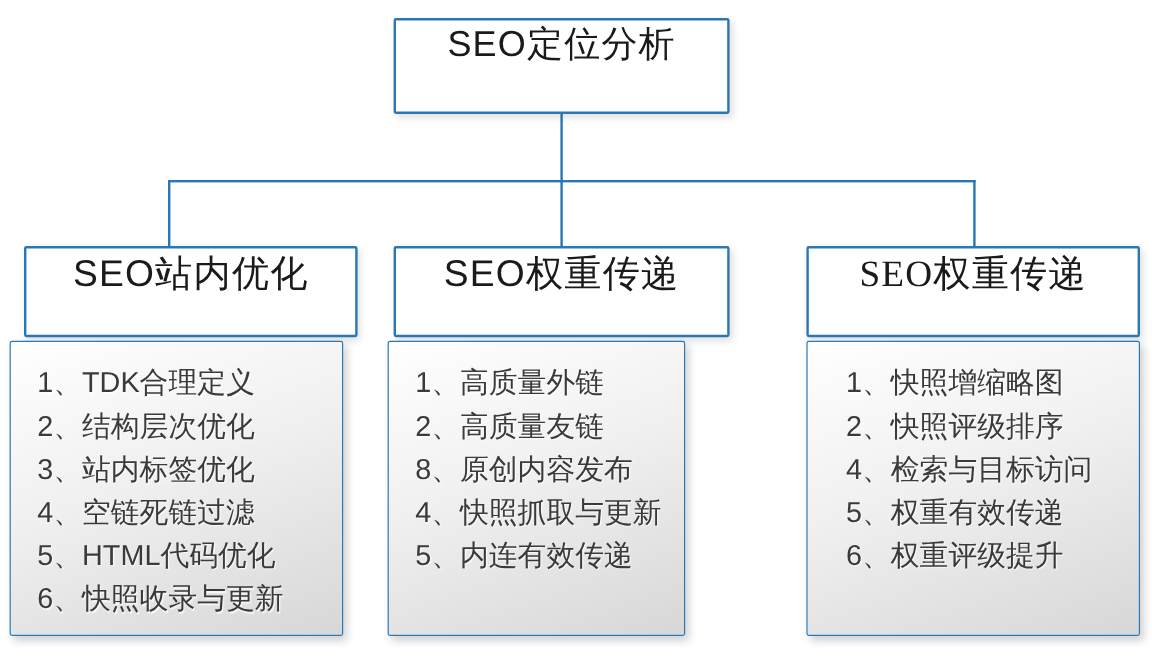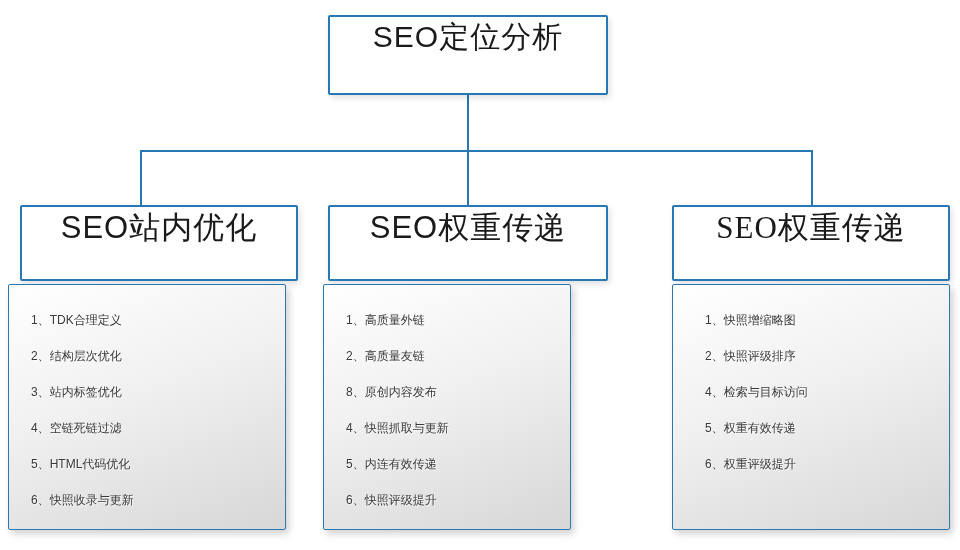--- a/index.html
+++ b/index.html
@@ -46,21 +46,21 @@
   .list-box {
     position: absolute;
     background: linear-gradient(160deg, #ffffff 0%, #f0f0f0 45%, #d7d7d7 100%);
     border: 1px solid #2878b5;
     border-radius: 2px;
     box-shadow: 3px 4px 7px rgba(0,0,0,0.18);
     box-sizing: border-box;
     padding: 17px 10px 10px 22px;
   }
   .list-item {
-    font-size: 12px;
+    font-size: 24px;
     color: #3a3a3a;
     line-height: 36px;
     white-space: nowrap;
     text-shadow: 1px 1px 1px rgba(255,255,255,0.8);
   }
 </style>
 </head>
 <body>
 
 <div class="canvas">
@@ -89,21 +89,20 @@
 
   <div class="node-box" style="left:328px; top:205px; width:280px; height:76px;">
     <span class="node-title">SEO权重传递</span>
   </div>
   <div class="list-box" style="left:308px; top:284px; width:248px; height:246px;margin-left:15px;">
     <div class="list-item">1、高质量外链</div>
     <div class="list-item">2、高质量友链</div>
     <div class="list-item">8、原创内容发布</div>
     <div class="list-item">4、快照抓取与更新</div>
     <div class="list-item">5、内连有效传递</div>
-    <div class="list-item">6、快照评级提升</div>
   </div>
 
   <div class="node-box" style="left:672px; top:205px; width:278px; height:76px;font-family:Liberation Serif, serif;">
     <span class="node-title">SEO权重传递</span>
   </div>
   <div class="list-box" style="left:672px; top:284px; width:278px; height:246px;padding-left:32px;">
     <div class="list-item">1、快照增缩略图</div>
     <div class="list-item">2、快照评级排序</div>
     <div class="list-item">4、检索与目标访问</div>
     <div class="list-item">5、权重有效传递</div>

